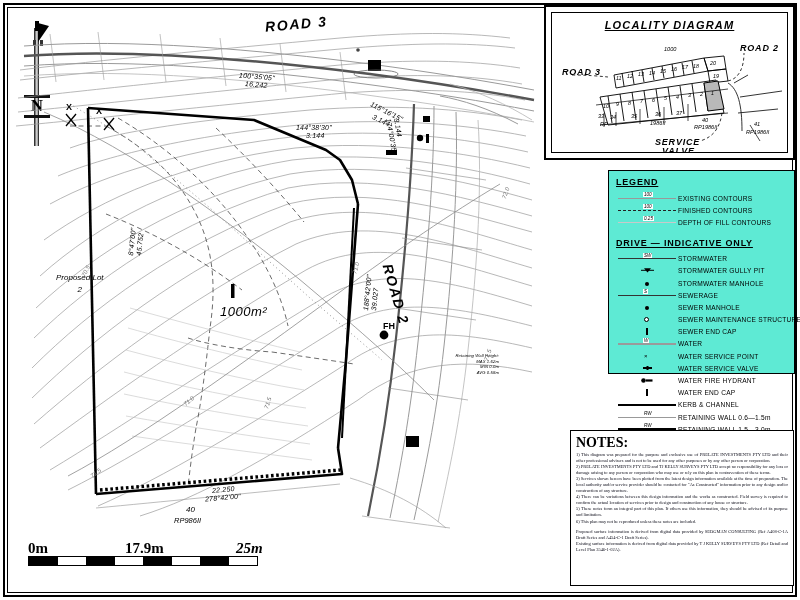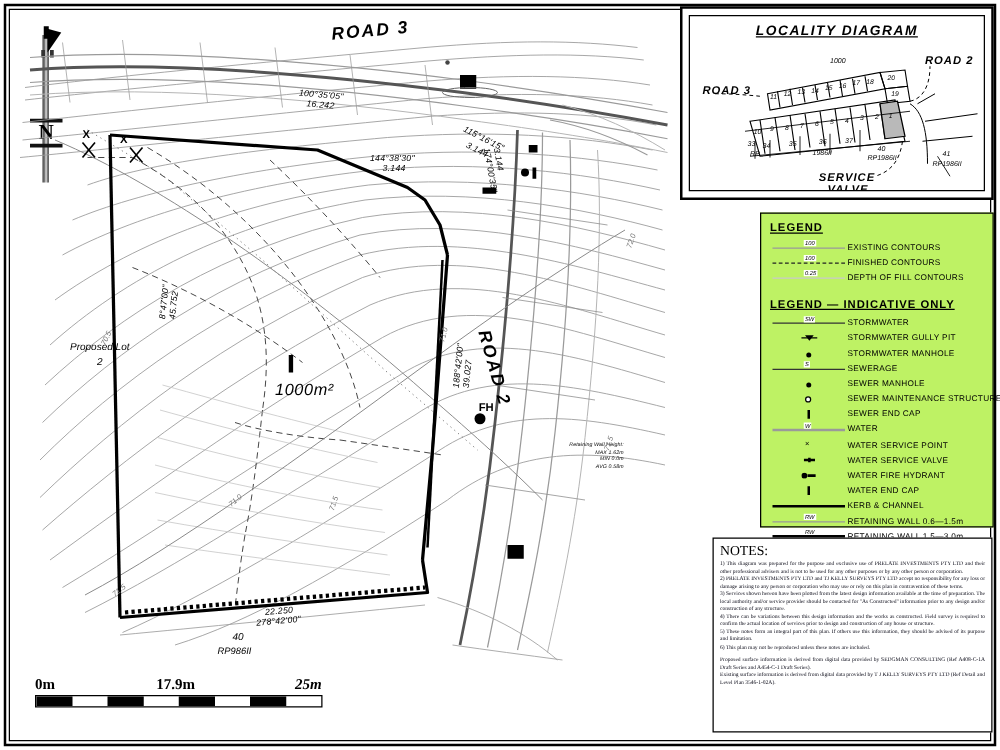--- a/index.html
+++ b/index.html
@@ -103,21 +103,21 @@
     font-size: 4.2px;
     font-style: italic;
     line-height: 1.35;
     letter-spacing: .1px;
   }
   .fh-label { font-size: 9px; font-weight: bold; }
 
   
   #scalebar { position: absolute; left: 28px; top: 540px; width: 260px; }
   .sb-nums { position: relative; height: 14px; font-family: "Liberation Serif", serif;
-             font-size: 12px; font-weight: bold; color:#000; }
+             font-size: 15px; font-weight: bold; color:#000; }
   .sb-nums span { position: absolute; top: 0; }
   .sb-bar {
     position: relative; height: 10px; width: 230px; margin-top: 2px;
     border: 1px solid #000; display: flex; overflow: hidden;
   }
   .sb-seg { flex: 1 1 0; height: 100%; }
   .sb-seg.on { background: #000; }
   .sb-caption {
     margin-top: 4px; width: 230px; text-align: center;
     font-family: "Liberation Serif", serif; font-size: 11px;
@@ -153,22 +153,22 @@
     letter-spacing: 1.2px; color: #000;
     text-decoration: underline;
   }
   .loc-txt { position: absolute; font-size: 5.6px; font-style: italic; color:#000; white-space: nowrap;}
   .loc-road { position: absolute; font-size: 9px; font-weight: bold; font-style: italic; letter-spacing: .8px; color:#000; white-space:nowrap;}
   .loc-num { position:absolute; font-size:5.4px; font-style: italic; color:#000; }
 
   
   #legend {
     position: absolute; left: 608px; top: 170px;
-    width: 187px; height: 252px;
-    border: 1.5px solid #000; background: #bef264;
+    width: 187px; height: 204px;
+    border: 1.5px solid #000; background: #5eead4;
     padding: 6px 7px;
   }
   .lg-head {
     font-size: 9px; font-weight: bold; letter-spacing: .8px;
     text-decoration: underline; color: #000; margin-bottom: 5px;
   }
   .lg-head.second { margin-top: 9px; }
   .lg-row { display: flex; align-items: center; height: 12.2px; }
   .lg-sym { width: 62px; flex: 0 0 62px; position: relative; height: 12px; }
   .lg-txt { font-size: 6.6px; letter-spacing: .25px; color: #000; white-space: nowrap; }
@@ -212,21 +212,21 @@
   
   #notes {
     position: absolute; left: 570px; top: 430px;
     width: 224px; height: 156px;
     border: 1.5px solid #000; background: #fff;
     padding: 4px 5px 3px 5px;
     overflow: hidden;
   }
   .notes-title {
     font-family: "Liberation Serif", serif;
-    font-weight: normal; font-size: 11px; color: #000; margin-bottom: 1px;
+    font-weight: bold; font-size: 14px; color: #000; margin-bottom: 1px;
   }
   .notes-body {
     font-family: "Liberation Serif", serif;
     font-size: 4.45px; line-height: 1.32; color: #0b0b18;
     text-align: justify;
   }
   .notes-body p { margin: 0 0 0.4px 0; }
   .notes-src { margin-top: 5px; }
   .notes-src p { margin: 0; }
 </style>
@@ -573,21 +573,21 @@
       <div class="lg-txt">FINISHED CONTOURS</div>
     </div>
     <div class="lg-row">
       <div class="lg-sym">
         <div class="line thin" style="background:#c9c9c9;"></div>
           <div class="lab">0.25</div>
       </div>
       <div class="lg-txt">DEPTH OF FILL CONTOURS</div>
     </div>
 
-    <div class="lg-head second">LEGEND  —  INDICATIVE ONLY</div>
+    <div class="lg-head second">DRIVE  —  INDICATIVE ONLY</div>
 
     <div class="lg-row">
       <div class="lg-sym">
         <div class="line thin" style="background:#333;"></div>
           <div class="lab">SW</div>
       </div>
       <div class="lg-txt">STORMWATER</div>
     </div>
     <div class="lg-row">
       <div class="lg-sym">

